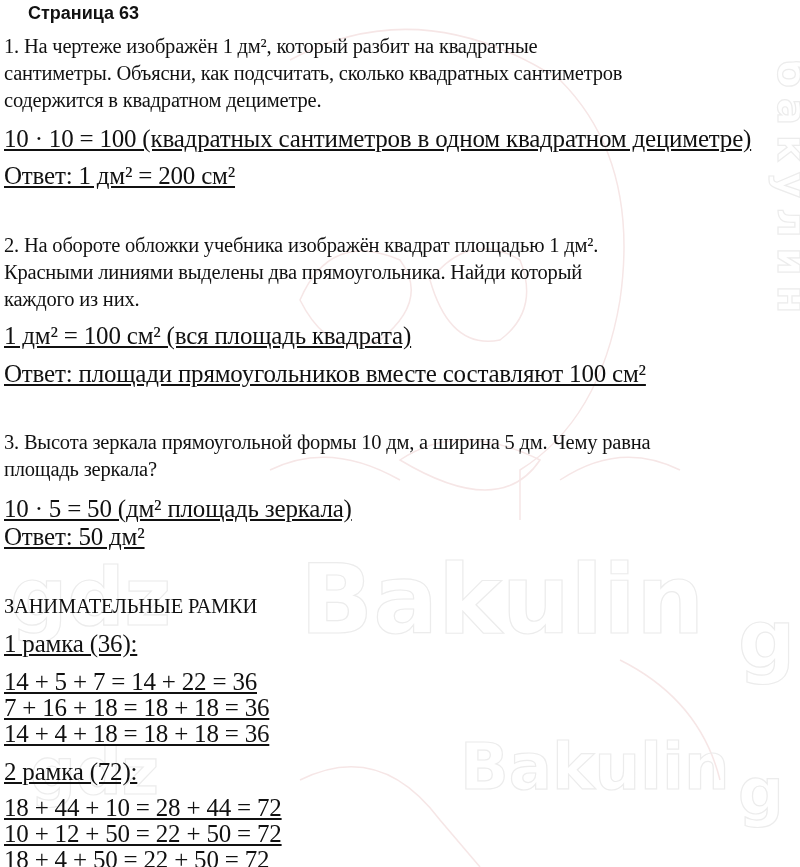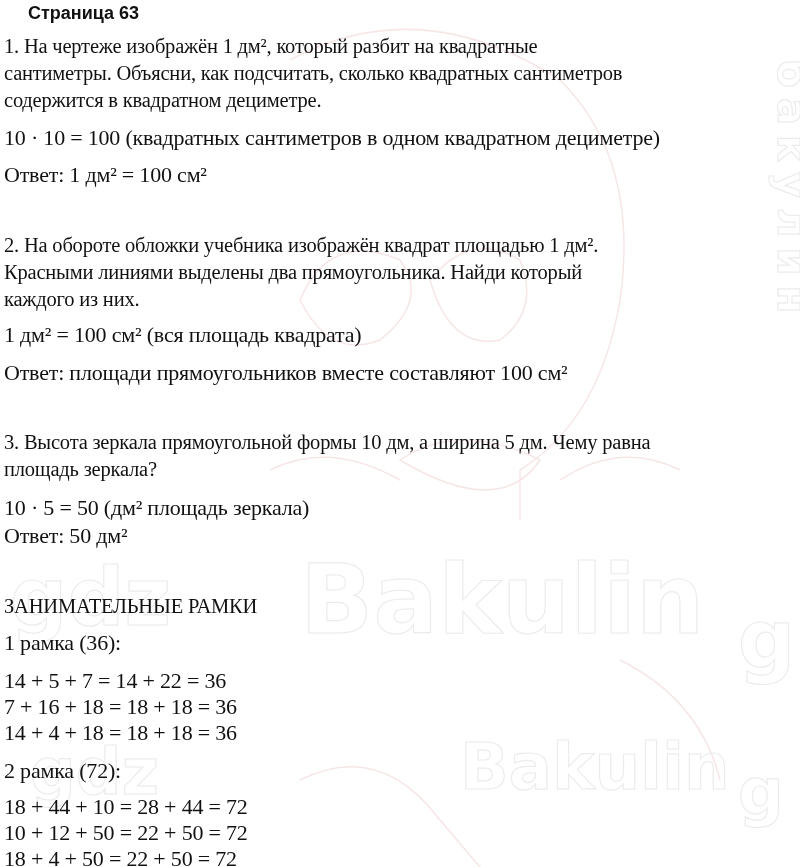--- a/index.html
+++ b/index.html
@@ -16,21 +16,21 @@
     white-space: nowrap; line-height: 1;
   }
   .content { position: absolute; inset: 0; z-index: 1; }
   .line { position: absolute; left: 4px; white-space: nowrap; }
   .page-header {
     position: absolute; left: 4px; top: 3px;
     font-family: "Liberation Sans", "DejaVu Sans", sans-serif;
     font-weight: bold; font-size: 18px; color: #111; margin-left: 24px;
   }
   .q { font-weight: normal; font-size: 20.5px; letter-spacing: -0.2px; }
-  .t { font-size: 22px; letter-spacing: -0.2px; }
+  .t { font-size: 25px; letter-spacing: -0.2px; text-decoration: underline; }
 </style>
 </head>
 <body>
 
 <div class="watermark">
   <svg width="800" height="867" style="position:absolute;left:0;top:0">
     <g fill="none" stroke="#f6e6e6" stroke-width="1.5">
       <path d="M290 60 Q420 -10 560 80 Q640 160 620 300 Q600 420 520 470 L520 520"></path>
       <path d="M300 300 Q330 230 400 260 Q430 300 380 340 Q330 360 300 300Z"></path>
       <path d="M430 280 Q470 230 520 260 Q540 310 500 340 Q450 350 430 280Z"></path>
@@ -51,21 +51,21 @@
 </div>
 
 <div class="content">
   <div class="page-header">Страница 63</div>
 
   <div>
     <div class="line q" style="top:35px">1. На чертеже изображён 1 дм², который разбит на квадратные</div>
     <div class="line q" style="top:62px">сантиметры. Объясни, как подсчитать, сколько квадратных сантиметров</div>
     <div class="line q" style="top:89px">содержится в квадратном дециметре.</div>
     <div class="line t" style="top:125px">10 · 10 = 100 (квадратных сантиметров в одном квадратном дециметре)</div>
-    <div class="line t" style="top:162px">Ответ: 1 дм² = 100 см²</div>
+    <div class="line t" style="top:162px">Ответ: 1 дм² = 200 см²</div>
   </div>
 
   <div>
     <div class="line q" style="top:234px">2. На обороте обложки учебника изображён квадрат площадью 1 дм².</div>
     <div class="line q" style="top:261px">Красными линиями выделены два прямоугольника. Найди который</div>
     <div class="line q" style="top:288px">каждого из них.</div>
     <div class="line t" style="top:322px">1 дм² = 100 см² (вся площадь квадрата)</div>
     <div class="line t" style="top:360px">Ответ: площади прямоугольников вместе составляют 100 см²</div>
   </div>
 

